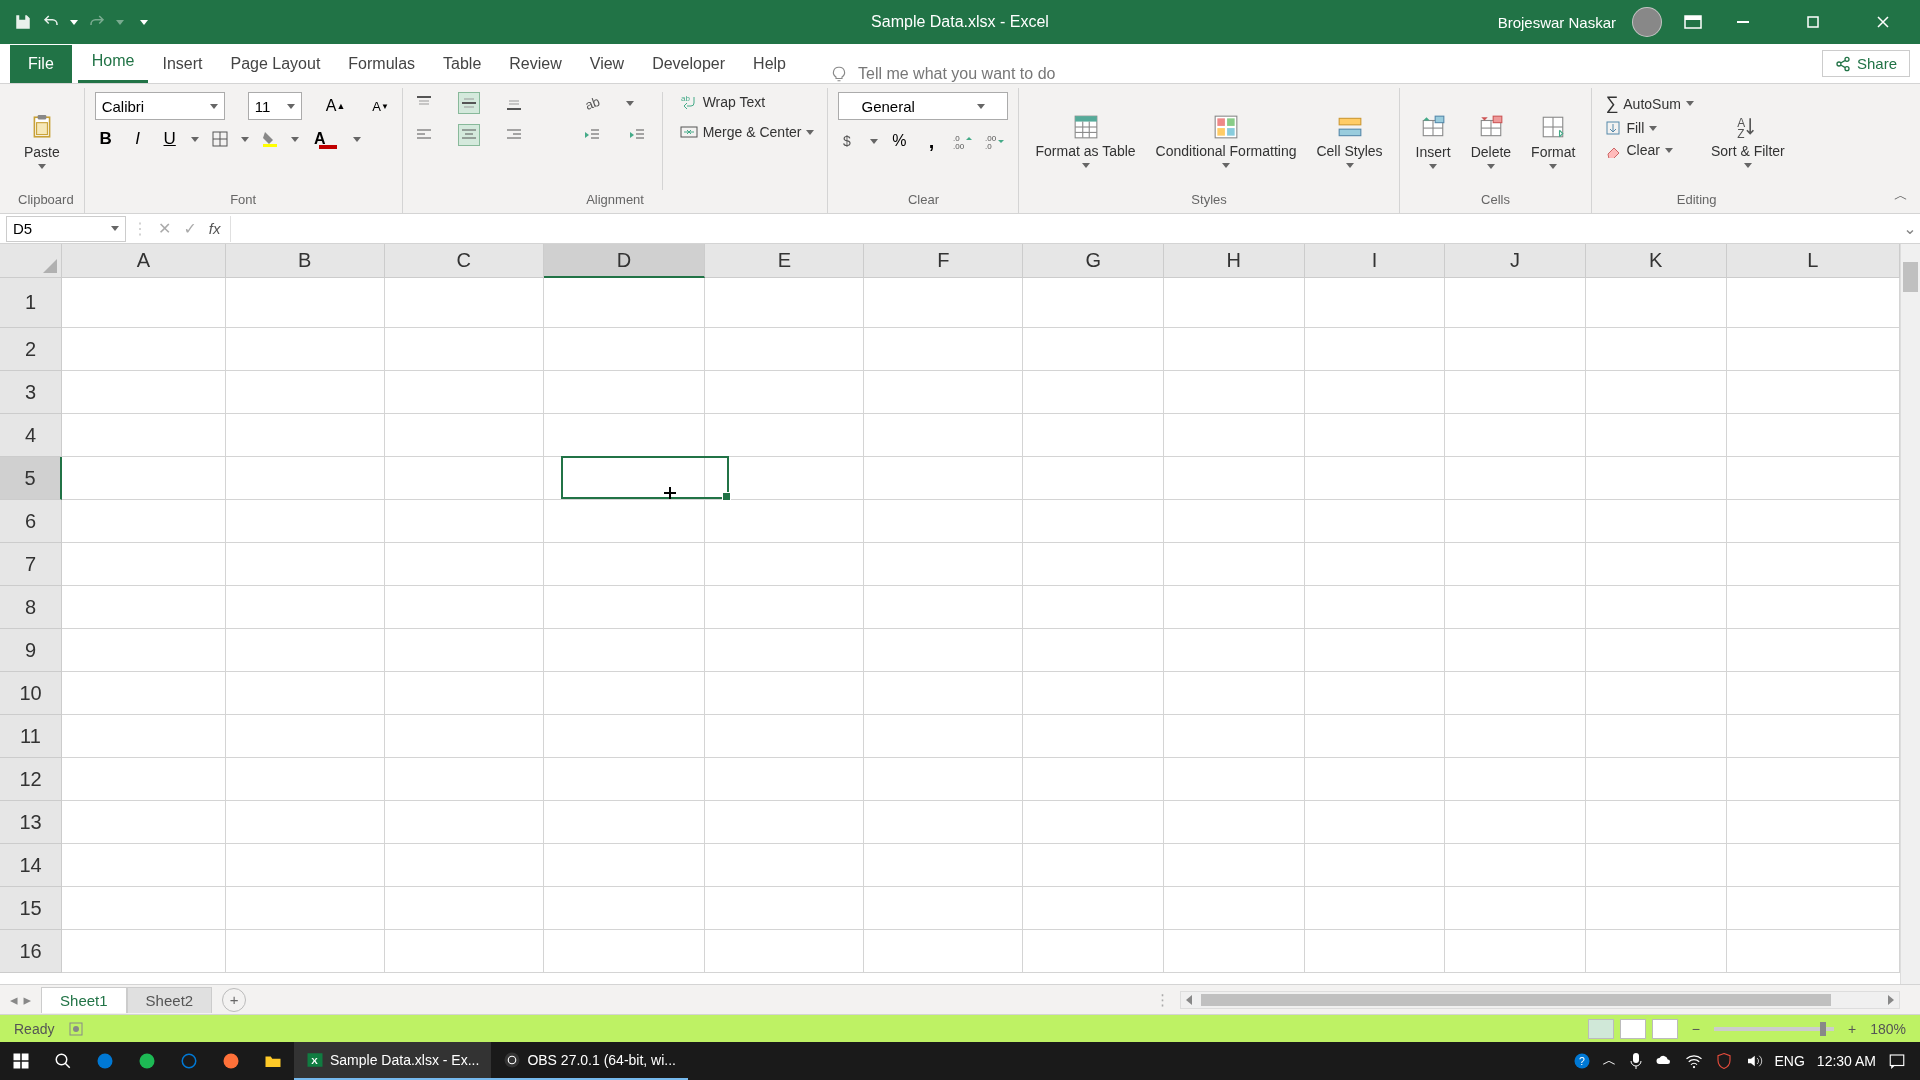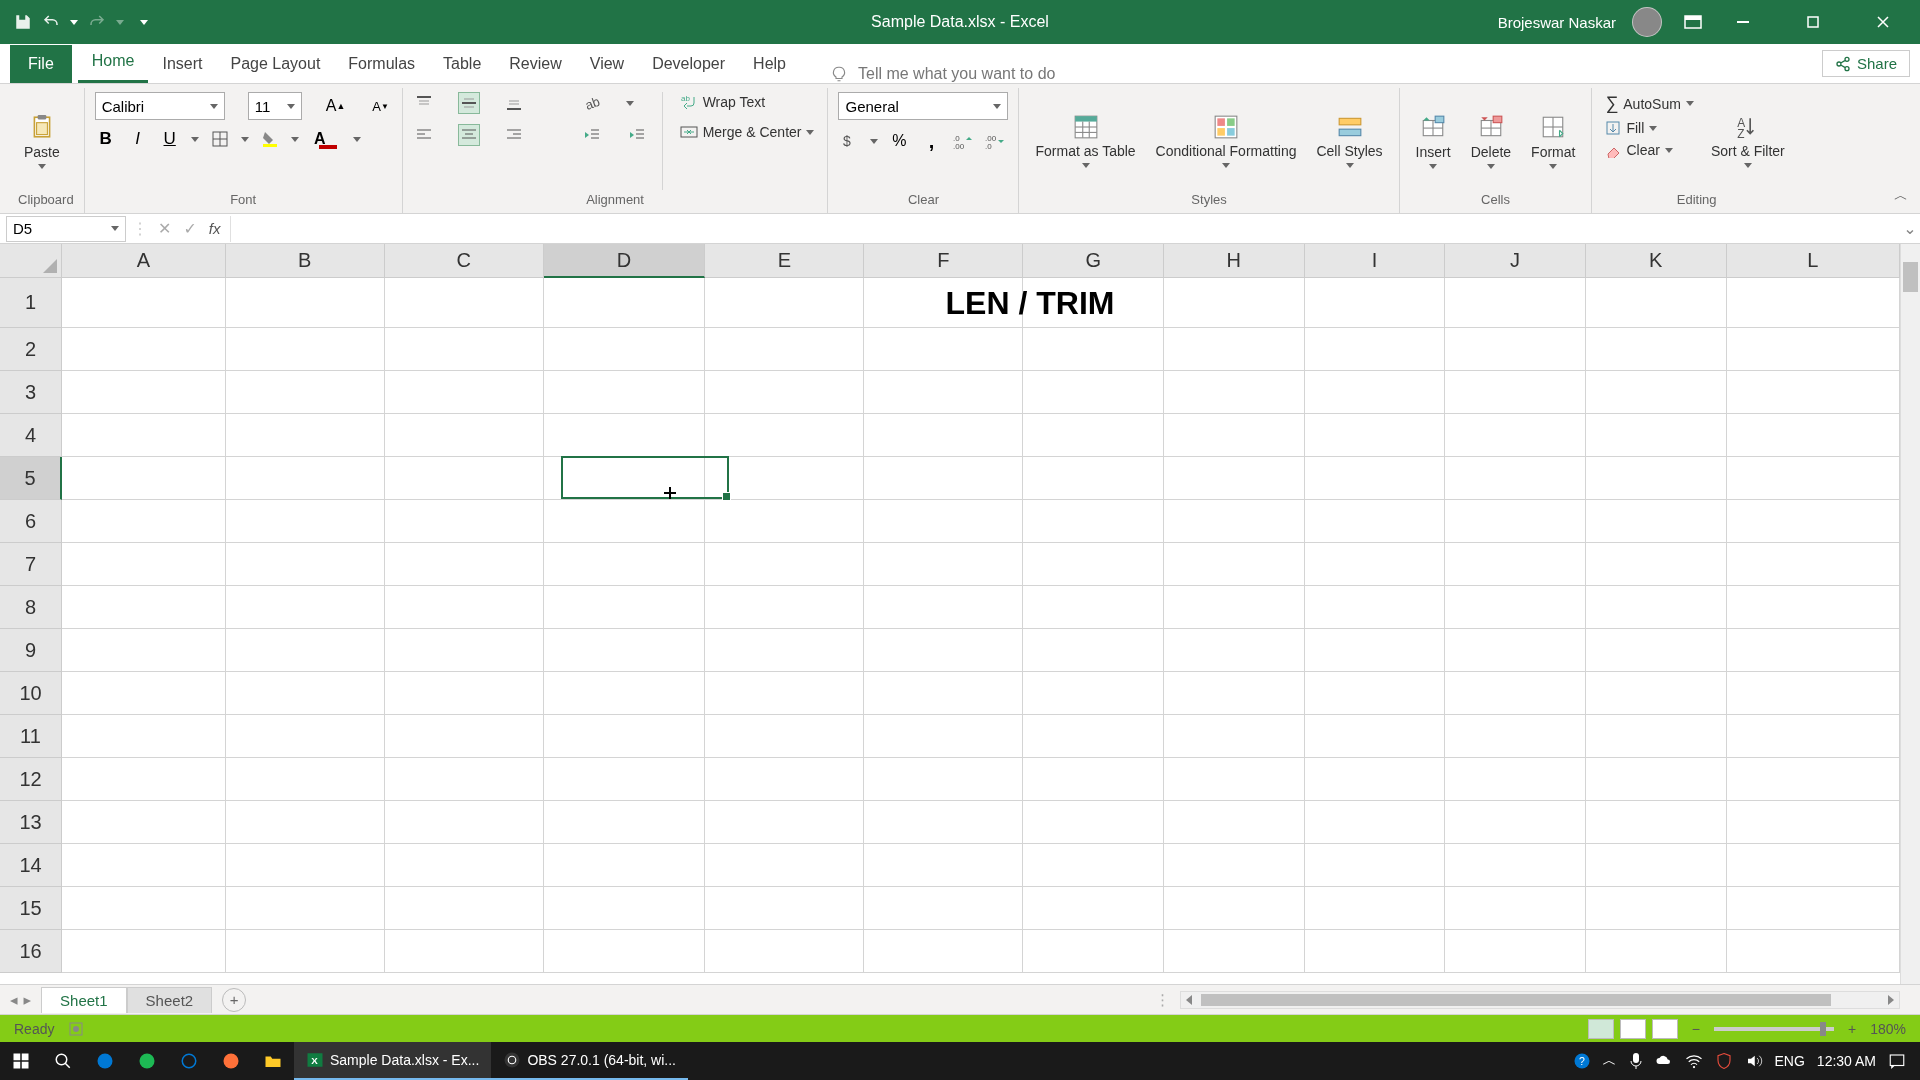--- a/index.html
+++ b/index.html
@@ -30,21 +30,21 @@
 .rgroup-label { font-size: 13px; color: #666; text-align: center; padding: 2px 0; position: relative; }
 .rgroup-content { display: flex; gap: 8px; flex: 1; }
 .btn-lg { display: flex; flex-direction: column; align-items: center; justify-content: center; gap: 4px; font-size: 14px; color: #333; padding: 2px 6px; }
 .btn-lg svg { width: 26px; height: 26px; }
 .stack { display: flex; flex-direction: column; gap: 4px; }
 .row { display: flex; align-items: center; gap: 23px; }
 .small-btn { font-size: 14px; color: #333; display: flex; align-items: center; gap: 5px; padding: 1px 3px; }
 .font-name { width: 130px; height: 28px; border: 1px solid #ababab; background: #fff; font-size: 15px; padding: 2px 6px; display: flex; align-items: center; justify-content: space-between; }
 .font-size { width: 54px; height: 28px; border: 1px solid #ababab; background: #fff; font-size: 15px; padding: 2px 6px; display: flex; align-items: center; justify-content: space-between; }
 .caret-down { width: 0; height: 0; border-left: 4px solid transparent; border-right: 4px solid transparent; border-top: 5px solid #666; }
-.num-format { width: 170px; height: 28px; border: 1px solid #ababab; background: #fff; font-size: 15px; padding: 2px 6px; display: flex; align-items: center; justify-content: space-between; }
+.num-format { width: 170px; height: 28px; border: 1px solid #ababab; background: #fff; font-size: 15px; padding: 2px 22px; display: flex; align-items: center; justify-content: space-between; }
 .mini-icon { width: 22px; height: 22px; display: inline-flex; align-items: center; justify-content: center; border: 1px solid transparent; }
 .mini-icon.active { background: #d4e9dc; border: 1px solid #88b99a; }
 .collapse-ribbon { position: absolute; right: 12px; bottom: 8px; font-size: 14px; color: #666; }
 
 
 .formula-row { height: 30px; border-bottom: 1px solid #d4d4d4; display: flex; align-items: center; background: #fff; }
 .name-box { width: 120px; height: 26px; border: 1px solid #ccc; margin: 0 6px; display: flex; align-items: center; justify-content: space-between; padding: 0 6px; font-size: 15px; }
 .fx-controls { display: flex; align-items: center; gap: 12px; padding: 0 10px; color: #aaa; }
 .fx-label { font-style: italic; color: #555; font-size: 15px; }
 .formula-input { flex: 1; height: 26px; border-left: 1px solid #e0e0e0; padding: 0 8px; }
@@ -82,21 +82,21 @@
 .sheet-tab.inactive { background: #e0e0e0; color: #555; }
 .add-sheet { width: 24px; height: 24px; border: 1px solid #bbb; border-radius: 50%; display: flex; align-items: center; justify-content: center; margin-left: 10px; color: #666; }
 .hscroll-area { flex: 1; display: flex; align-items: center; justify-content: flex-end; padding-right: 20px; }
 .hscroll { width: 720px; height: 18px; background: #f0f0f0; border: 1px solid #ddd; position: relative; }
 .hscroll::before, .hscroll::after { content: ''; position: absolute; top: 3px; width: 0; height: 0; border-top: 5px solid transparent; border-bottom: 5px solid transparent; }
 .hscroll::before { left: 5px; border-right: 6px solid #888; }
 .hscroll::after { right: 5px; border-left: 6px solid #888; }
 .hscroll-thumb { position: absolute; left: 20px; top: 2px; bottom: 2px; width: 630px; background: #c0c0c0; }
 
 
-.status-bar { height: 28px; background: #84cc16; border-top: 1px solid #d4d4d4; display: flex; align-items: center; justify-content: space-between; padding: 0 14px; font-size: 14px; color: #555; }
+.status-bar { height: 28px; background: #bef264; border-top: 1px solid #d4d4d4; display: flex; align-items: center; justify-content: space-between; padding: 0 14px; font-size: 14px; color: #555; }
 .status-right { display: flex; align-items: center; gap: 14px; }
 .view-btns { display: flex; gap: 6px; }
 .view-btn { width: 26px; height: 20px; border: 1px solid #bbb; background: #fff; }
 .view-btn.active { background: #d0e8d8; }
 .zoom-slider { width: 120px; height: 4px; background: #ccc; position: relative; }
 .zoom-slider::after { content: ''; position: absolute; right: 8px; top: -5px; width: 6px; height: 14px; background: #888; }
 
 
 .taskbar { position: absolute; bottom: 0; left: 0; right: 0; height: 38px; background: #1a1a1a; display: flex; align-items: center; color: #fff; font-size: 14px; }
 .task-item { height: 38px; padding: 0 12px; display: flex; align-items: center; gap: 6px; }
@@ -760,21 +760,20 @@
         <div class="cell" style="width: 168px;"></div>
         <div class="cell" style="width: 165px;"></div>
         <div class="cell" style="width: 165px;"></div>
         <div class="cell" style="width: 146px;"></div>
         <div class="cell" style="width: 146px;"></div>
         <div class="cell" style="width: 146px;"></div>
         <div class="cell" style="width: 146px;"></div>
         <div class="cell" style="width: 146px;"></div>
         <div class="cell" style="width: 180px;"></div>
       </div>
-      <div class="merged-title" style="left: 500px; width: 936px;">LEN / TRIM</div>
       <div class="selected-cell" style="left: 499px; top: 178px; width: 168px; height: 43px;"></div>
       <div class="cursor-cross" style="left: 602px; top: 209px;"></div>
     </div>
   <div class="vscroll">
       <div class="vscroll-thumb"></div>
     </div>
 </div>
 
 <div class="sheet-tabs-row">
   <div class="sheet-nav">

